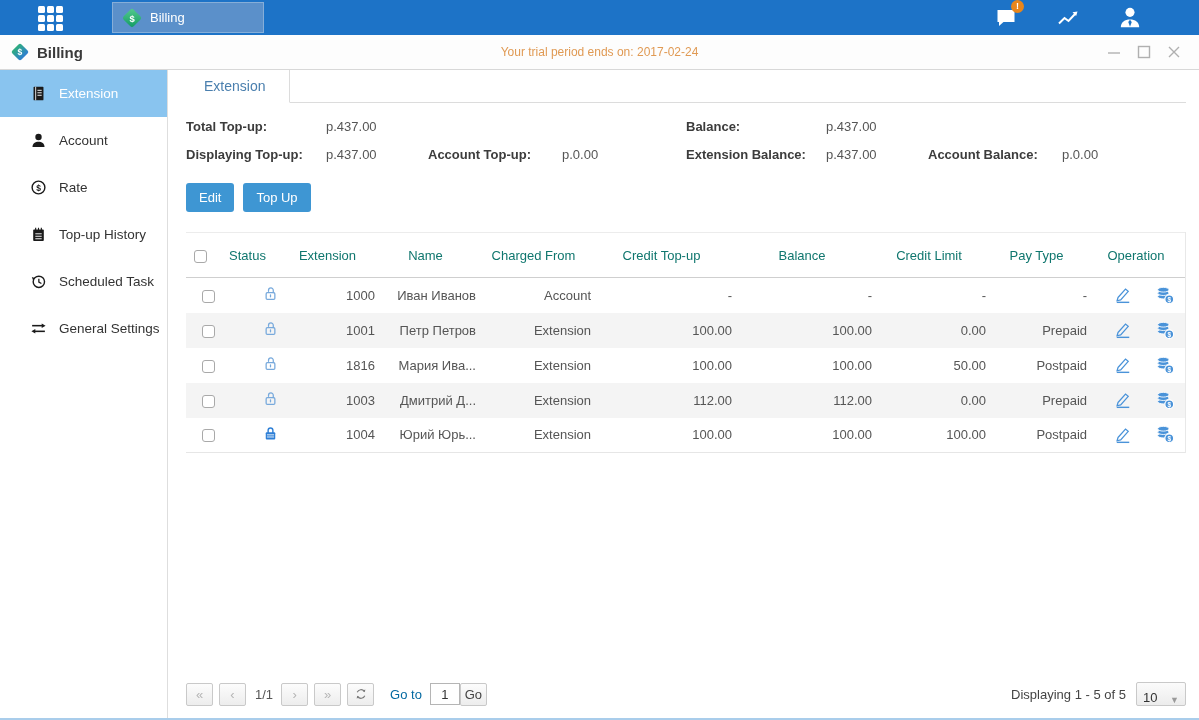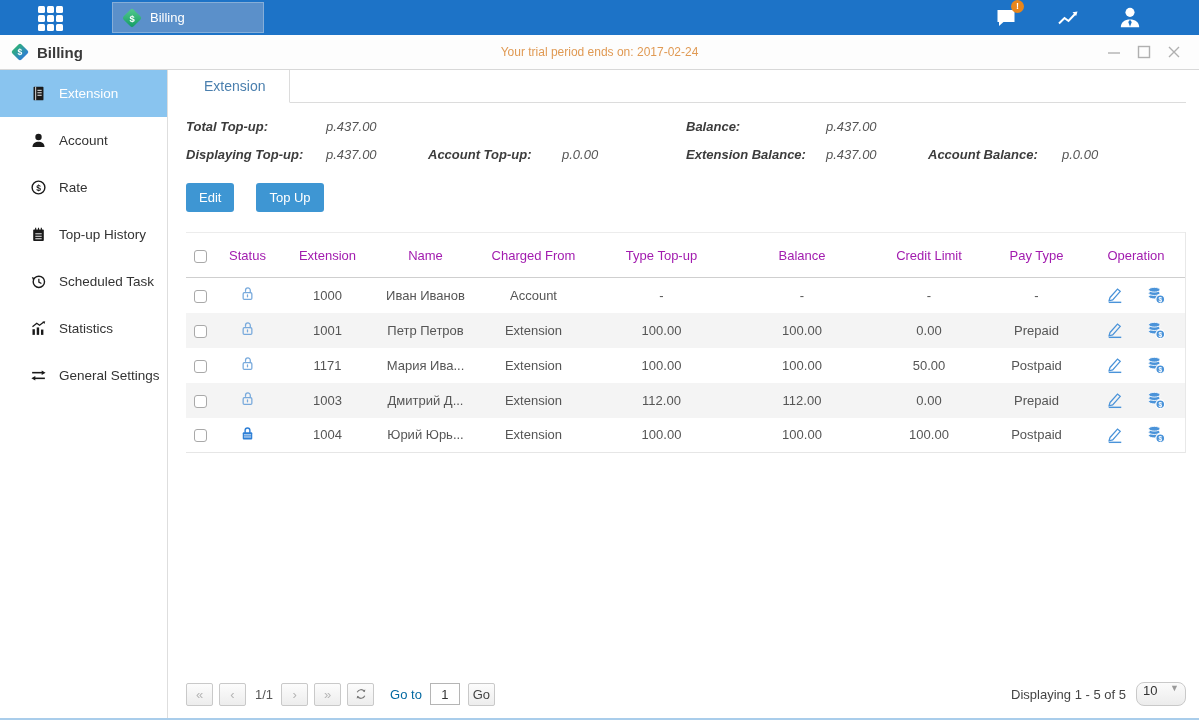--- a/index.html
+++ b/index.html
@@ -34,51 +34,51 @@
 
   .content { flex:1; display:flex; flex-direction:column; padding:0 13px 0 18px; min-width:0; }
 
   
   .tabstrip { display:flex; border-bottom:1px solid #dcdcdc; flex:0 0 auto; }
   .tab { padding:8px 24px 8px 18px; background:#fff; border-right:1px solid #dcdcdc; border-bottom:1px solid #fff; margin-bottom:-1px; color:#4a7fae; font-size:14px; cursor:pointer; }
 
   
   .summary { display:flex; margin-top:16px; flex:0 0 auto; }
   .sum-half { width:50%; }
-  .sum-row { display:grid; grid-template-columns:128px 114px 122px 1fr; align-items:center; margin-bottom:13px;font-style:italic; }
+  .sum-row { display:grid; grid-template-columns:128px 114px 122px 1fr; align-items:center; margin-bottom:13px; }
   .lbl { font-weight:bold; color:#3c3c3c; }
   .val { color:#555;margin-left:12px; }
 
   
-  .actions { display:flex; gap:22px; margin-top:8px; flex:0 0 auto; }
+  .actions { display:flex; gap:9px; margin-top:8px; flex:0 0 auto; }
   .btn { background:#3e96d3; color:#fff; border:none; border-radius:3px; padding:7px 13px; font-size:13px; font-family:"Liberation Sans",sans-serif; cursor:pointer; }
 
   
   .tbl-wrap { margin-top:20px; border-right:1px solid #e8e8e8; flex:0 0 auto; }
   table { border-collapse:collapse; width:999px; table-layout:fixed; }
-  th { font-weight:normal; color:#a21caf; font-size:13px; height:45px; border-top:1px solid #ececec; border-bottom:1px solid #cfcfcf; text-align:center; }
-  td { height:35px; text-align:center; color:#555; font-size:13px; overflow:hidden; white-space:nowrap; }
+  th { font-weight:normal; color:#0f766e; font-size:13px; height:45px; border-top:1px solid #ececec; border-bottom:1px solid #cfcfcf; text-align:center; }
+  td { height:35px; text-align:right; color:#555; font-size:13px; overflow:hidden; white-space:nowrap; }
   tr.alt { background:#f4f4f4; }
   tbody tr:last-child td { border-bottom:1px solid #e6e6e6; }
   .checkbox { display:inline-block; width:13px; height:13px; border:1px solid #a9a9a9; border-radius:3px; background:#fff; vertical-align:middle; cursor:pointer; }
   .lock { display:inline-flex; }
   .op-cell span { display:inline-flex; margin:0 9px; cursor:pointer; color:#4a93d9; vertical-align:middle; }
   .status-cell .lock { color:#77a9dc; }
   .status-cell .lock.closed { color:#2e7fd6; }
 
   
   .pagination { margin-top:auto; display:flex; align-items:center; padding:10px 0 12px 0; flex:0 0 auto; }
   .pg-btn { min-width:27px; height:23px; border:1px solid #c9c9c9; border-radius:2px; background:linear-gradient(#fcfcfc,#ededed); color:#b5b5b5; font-size:13px; margin-right:6px; cursor:pointer; display:inline-flex; align-items:center; justify-content:center; font-family:"Liberation Sans",sans-serif; }
-  .pg-btn.go { color:#444; margin-left:8px; }
+  .pg-btn.go { color:#444; margin-left:0; }
   .pg-indicator { margin:0 8px 0 3px; color:#555; }
   .goto-label { margin:0 8px 0 10px; color:#0369a1; }
   .goto-input { width:30px; height:22px; border:1px solid #b5b5b5; text-align:center; font-size:13px; font-family:"Liberation Sans",sans-serif; color:#333; }
   .pag-right { margin-left:auto; display:flex; align-items:center; gap:10px; }
   .displaying { color:#444; }
-  .page-size { width:50px; height:24px; border:1px solid #c9c9c9; border-radius:8px; background:linear-gradient(#fbfbfb,#ececec); display:flex; align-items:flex-start; justify-content:space-between; padding:0 6px; color:#333; cursor:pointer; }
+  .page-size { width:50px; height:24px; border:1px solid #c9c9c9; border-radius:2px; background:linear-gradient(#fbfbfb,#ececec); display:flex; align-items:flex-end; justify-content:space-between; padding:0 6px; color:#333; cursor:pointer; }
   .caret { color:#9a9a9a; font-size:9px; }
 
   svg { display:block; }
 </style>
 </head>
 <body>
 
 <div class="app">
 
   <div class="taskbar">
@@ -220,32 +220,20 @@
       </div>
       <div class="side-item">
         <span class="side-icon">
           <svg width="17" height="17" viewBox="0 0 24 24">
               <circle cx="12.5" cy="12.5" r="8" fill="none" stroke="currentColor" stroke-width="2"></circle>
               <path d="M12.5 8 v4.8 l3.6 2" fill="none" stroke="currentColor" stroke-width="1.8"></path>
               <path d="M4.2 9.8 L2.6 5.6 6.9 7 z" fill="currentColor"></path>
             </svg>
         </span>
         <span class="side-label">Scheduled Task</span>
-      </div>
-      <div class="side-item">
-        <span class="side-icon">
-          <svg width="17" height="17" viewBox="0 0 24 24">
-              <rect x="3.5" y="13" width="3.4" height="8" fill="currentColor"></rect>
-              <rect x="9.5" y="10.5" width="3.4" height="10.5" fill="currentColor"></rect>
-              <rect x="15.5" y="13.5" width="3.4" height="7.5" fill="currentColor"></rect>
-              <polyline points="3.5,9.5 9.5,4.5 13.5,7.5 19.5,2.8" fill="none" stroke="currentColor" stroke-width="1.8"></polyline>
-              <path d="M21.5 1.8 l-4 0.8 2.9 3 z" fill="currentColor"></path>
-            </svg>
-        </span>
-        <span class="side-label">Statistics</span>
       </div>
       <div class="side-item">
         <span class="side-icon">
           <svg width="17" height="17" viewBox="0 0 24 24">
               <line x1="3" y1="8" x2="17.5" y2="8" stroke="currentColor" stroke-width="2.2"></line>
               <path d="M16.5 4.8 L22 8 16.5 11.2 z" fill="currentColor"></path>
               <line x1="21" y1="16" x2="6.5" y2="16" stroke="currentColor" stroke-width="2.2"></line>
               <path d="M7.5 12.8 L2 16 7.5 19.2 z" fill="currentColor"></path>
             </svg>
         </span>
@@ -304,21 +292,21 @@
               <col style="width:101px">
               <col style="width:98px">
           </colgroup>
           <thead>
             <tr>
               <th><span class="checkbox"></span></th>
               <th>Status</th>
               <th>Extension</th>
               <th>Name</th>
               <th>Charged From</th>
-              <th>Type Top-up</th>
+              <th>Credit Top-up</th>
               <th>Balance</th>
               <th>Credit Limit</th>
               <th>Pay Type</th>
               <th>Operation</th>
             </tr>
           </thead>
           <tbody>
               <tr class="table-row">
           <td><span class="checkbox"></span></td>
           <td class="status-cell">
@@ -398,21 +386,21 @@
           <td class="status-cell">
             <span class="lock open">
               <svg width="19" height="19" viewBox="0 0 24 24">
                       <rect x="6.5" y="11" width="11" height="8.5" rx="1.5" fill="none" stroke="currentColor" stroke-width="1.6"></rect>
                       <path d="M15.5 11 V8 a3 3 0 0 0 -6 0 v1.2" fill="none" stroke="currentColor" stroke-width="1.6" stroke-linecap="round"></path>
                       <line x1="12" y1="13.8" x2="12" y2="16.2" stroke="currentColor" stroke-width="1.6" stroke-linecap="round"></line>
                     </svg>
             </span>
             
           </td>
-          <td>1171</td>
+          <td>1816</td>
           <td>Мария Ива...</td>
           <td>Extension</td>
           <td>100.00</td>
           <td>100.00</td>
           <td>50.00</td>
           <td>Postpaid</td>
           <td class="op-cell">
             <span>
               <svg width="20" height="20" viewBox="0 0 24 24">
                       <path d="M6 15 L15 4.8 l3.3 2.8 L9.2 17.8 l-4.3 1.1 z" fill="none" stroke="currentColor" stroke-width="1.5"></path>

